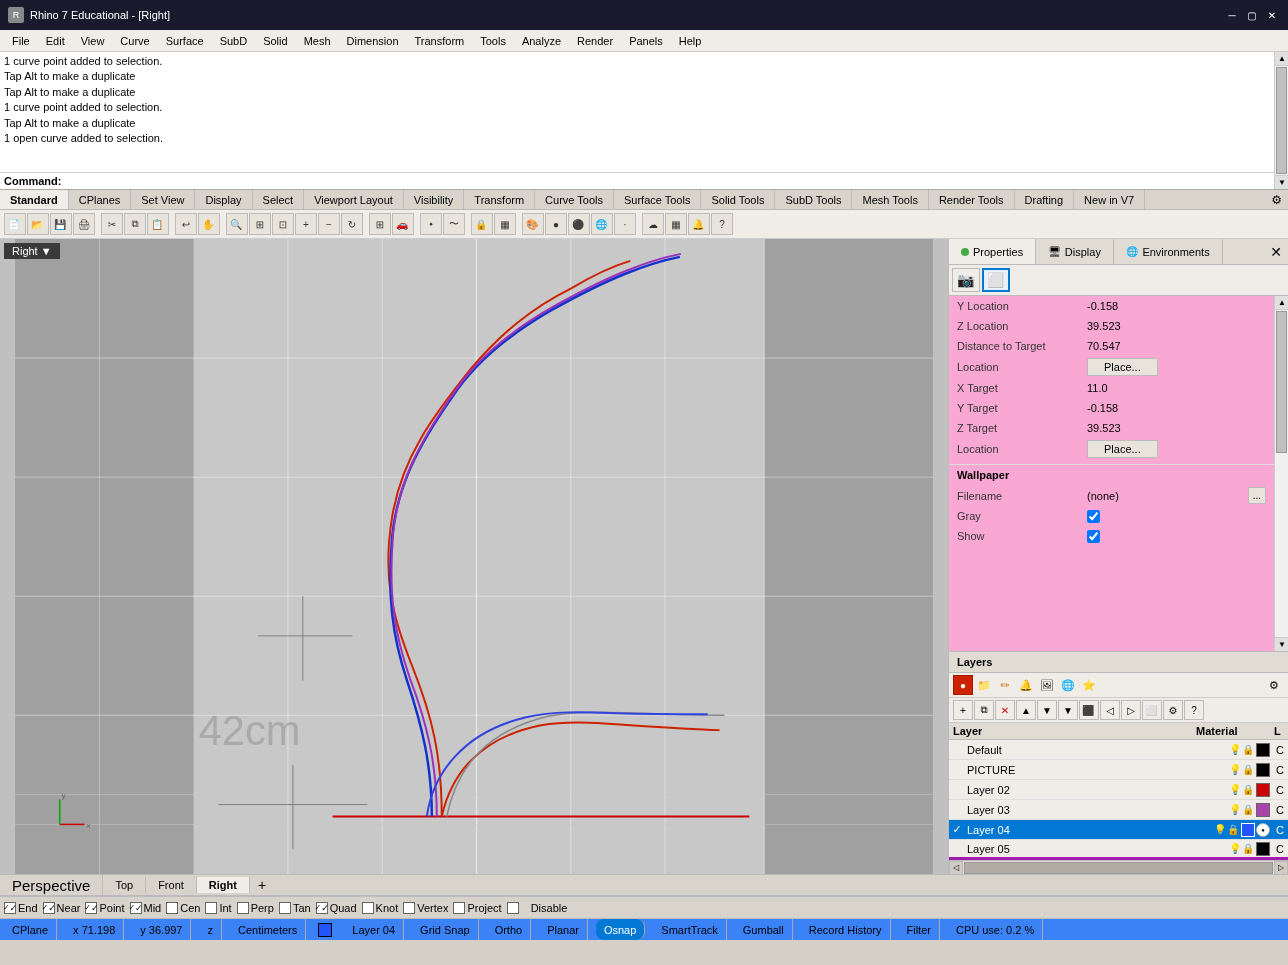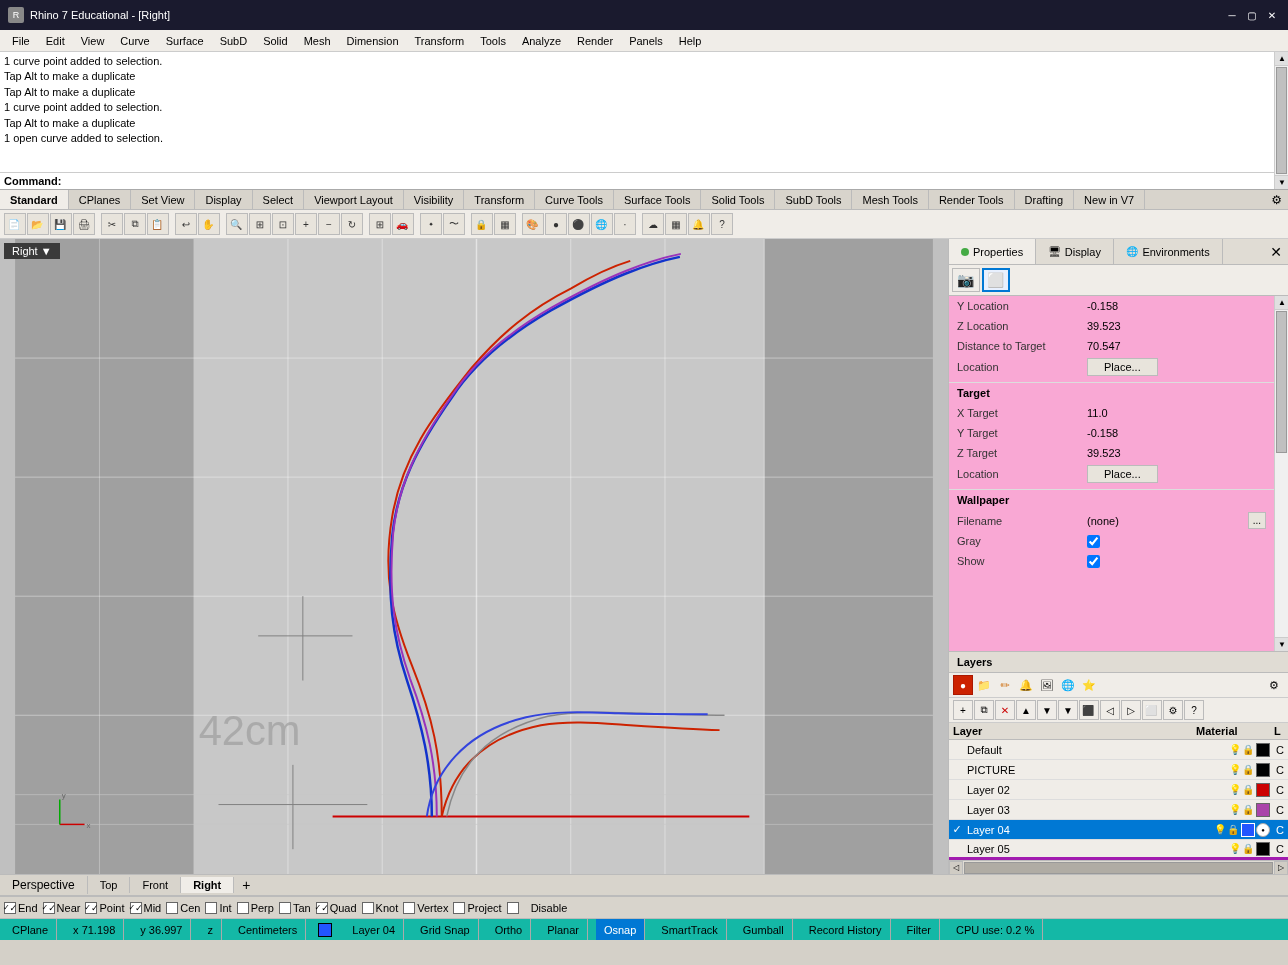--- a/index.html
+++ b/index.html
@@ -72,21 +72,21 @@
 
     
     #statusbar { height: 22px; background: #d8d4cc; display: flex; align-items: center; border-top: 1px solid #bbb; padding: 0 4px; font-size: 11px; gap: 8px; }
 
     
     #osnap-bar { height: 22px; background: #d8d4cc; display: flex; align-items: center; padding: 0 4px; gap: 6px; border-top: 1px solid #bbb; font-size: 11px; }
     .osnap-item { display: flex; align-items: center; gap: 2px; cursor: pointer; }
     .osnap-checkbox { width: 12px; height: 12px; border: 1px solid #666; background: white; display: inline-flex; align-items: center; justify-content: center; font-size: 8px; }
     .osnap-checkbox.checked::after { content: '✓'; font-size: 9px; }
     .bottom-seg { padding: 0 8px; border-right: 1px solid #aaa; height: 100%; display: flex; align-items: center; cursor: pointer; }
-    .bottom-seg.active-btn { background: #0078d4; color: white; }
+    .bottom-seg.active-btn { background: #0078d4; color: white; border-radius: 8px; }
   </style>
 </head>
 <body>
 
 <div id="titlebar">
   <div id="titlebar-left">
     <div style="width:16px;height:16px;background:#888;border-radius:2px;display:flex;align-items:center;justify-content:center;color:white;font-size:9px;">R</div>
     <span>Rhino 7 Educational - [Right]</span>
   </div>
   <div id="titlebar-controls">
@@ -307,21 +307,20 @@
         <div class="prop-row" style="display:flex;align-items:center;padding:2px 8px;min-height:20px;">
           <span class="prop-label" style="width:130px;color:#333;">Distance to Target</span>
           <span class="prop-value">70.547</span>
         </div>
 
         <div class="prop-row" style="display:flex;align-items:center;padding:2px 8px;min-height:20px;">
           <span class="prop-label" style="width:130px;color:#333;">Location</span>
           <button class="prop-btn" style="background:#e8e4dc;border:1px solid #bbb;padding:2px 16px;font-size:11px;cursor:pointer;font-family:inherit;">Place...</button>
         </div>
 
-        <div style="padding:4px 8px;font-weight:bold;color:#000;margin-top:4px;border-top:1px solid #ddd;">Target</div>
 
         <div class="prop-row" style="display:flex;align-items:center;padding:2px 8px;min-height:20px;">
           <span class="prop-label" style="width:130px;color:#333;">X Target</span>
           <span class="prop-value">11.0</span>
         </div>
 
         <div class="prop-row" style="display:flex;align-items:center;padding:2px 8px;min-height:20px;">
           <span class="prop-label" style="width:130px;color:#333;">Y Target</span>
           <span class="prop-value">-0.158</span>
         </div>
@@ -461,21 +460,21 @@
       <div style="height:14px;background:#e0dcd4;border-top:1px solid #bbb;display:flex;align-items:center;">
         <div style="width:14px;height:14px;background:#d0ccc4;border:1px solid #bbb;display:flex;align-items:center;justify-content:center;font-size:8px;cursor:pointer;">◁</div>
         <div style="height:12px;background:#b0aca4;border:1px solid #999;flex:1;margin:0 1px;"></div>
         <div style="width:14px;height:14px;background:#d0ccc4;border:1px solid #bbb;display:flex;align-items:center;justify-content:center;font-size:8px;cursor:pointer;">▷</div>
       </div>
     </div>
   </div>
 </div>
 
 <div id="bottom-viewports" style="height:22px;background:#d8d4cc;display:flex;align-items:center;border-top:1px solid #bbb;border-bottom:1px solid #bbb;">
-  <div class="vp-tab" style="padding:2px 12px;font-size:12px;cursor:pointer;color:#000;border-right:1px solid #bbb;">Perspective</div>
+  <div class="vp-tab" style="padding:2px 12px;font-size:15px;cursor:pointer;color:#000;border-right:1px solid #bbb;">Perspective</div>
   <div class="vp-tab" style="padding:2px 12px;font-size:11px;cursor:pointer;color:#000;border-right:1px solid #bbb;">Top</div>
   <div class="vp-tab" style="padding:2px 12px;font-size:11px;cursor:pointer;color:#000;border-right:1px solid #bbb;">Front</div>
   <div class="vp-tab active" style="padding:2px 12px;font-size:11px;cursor:pointer;color:#000;border-right:1px solid #bbb;background:#f0ede8;font-weight:bold;">Right</div>
   <div style="padding:2px 8px;cursor:pointer;font-size:14px;">+</div>
 </div>
 
 <div id="osnap-bar" style="height:22px;background:#d8d4cc;display:flex;align-items:center;padding:0 4px;gap:5px;border-top:1px solid #bbb;font-size:11px;">
   <div class="osnap-item" style="display:flex;align-items:center;gap:2px;cursor:pointer;">
     <div class="osnap-checkbox checked" style="width:12px;height:12px;border:1px solid #666;background:white;display:inline-flex;align-items:center;justify-content:center;font-size:8px;">✓</div>
     <span>End</span>
@@ -523,21 +522,21 @@
   <div class="osnap-item" style="display:flex;align-items:center;gap:2px;cursor:pointer;">
     <div class="osnap-checkbox" style="width:12px;height:12px;border:1px solid #666;background:white;display:inline-flex;align-items:center;justify-content:center;font-size:8px;"></div>
     <span>Project</span>
   </div>
   <div class="osnap-item" style="display:flex;align-items:center;gap:12px;cursor:pointer;">
     <div class="osnap-checkbox" style="width:12px;height:12px;border:1px solid #666;background:white;display:inline-flex;align-items:center;justify-content:center;font-size:8px;"></div>
     <span>Disable</span>
   </div>
 </div>
 
-<div id="statusbar" style="height:22px;background:#14b8a6;display:flex;align-items:center;border-top:1px solid #bbb;font-size:11px;">
+<div id="statusbar" style="height:22px;background:#3b82f6;display:flex;align-items:center;border-top:1px solid #bbb;font-size:11px;">
   <div class="bottom-seg" style="padding:0 8px;border-right:1px solid #aaa;height:100%;display:flex;align-items:center;cursor:pointer;">
     <span>CPlane</span>
   </div>
   <div class="bottom-seg" style="padding:0 8px;border-right:1px solid #aaa;height:100%;display:flex;align-items:center;cursor:pointer;">
     <span>x 71.198</span>
   </div>
   <div class="bottom-seg" style="padding:0 8px;border-right:1px solid #aaa;height:100%;display:flex;align-items:center;cursor:pointer;">
     <span>y 36.997</span>
   </div>
   <div class="bottom-seg" style="padding:0 8px;border-right:1px solid #aaa;height:100%;display:flex;align-items:center;cursor:pointer;">

